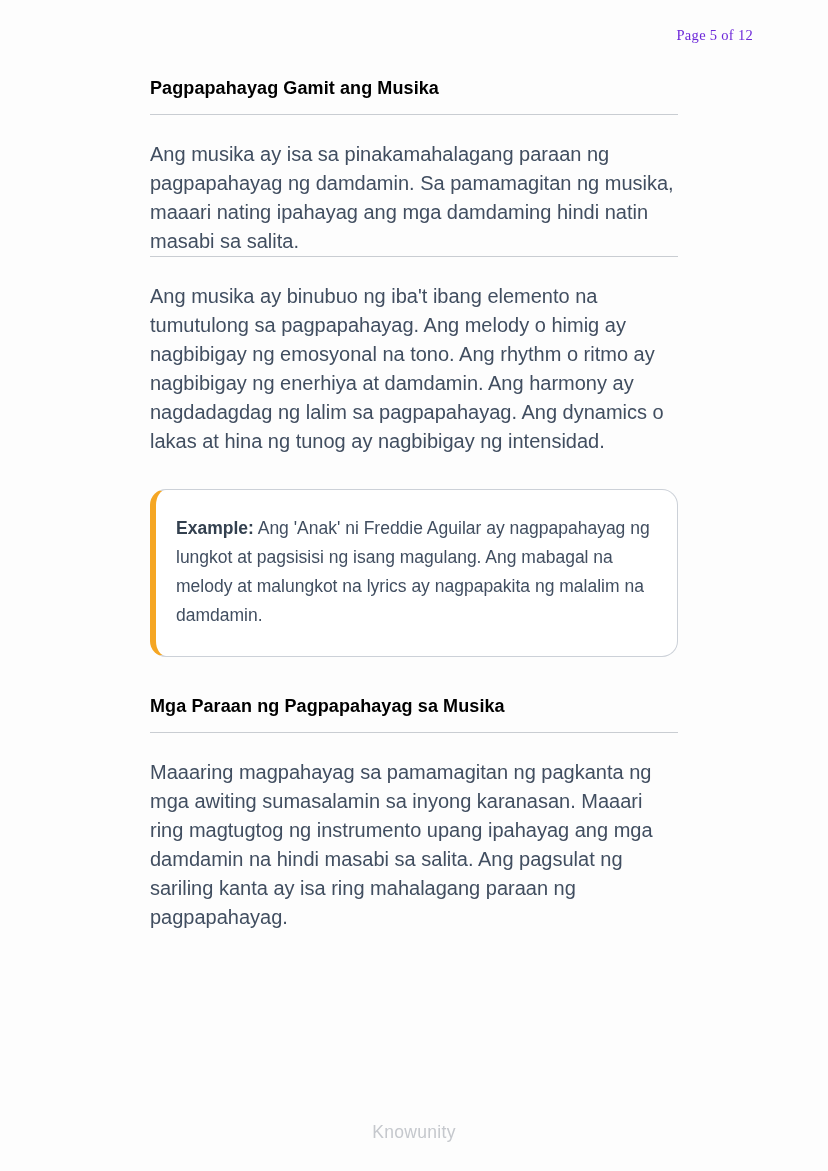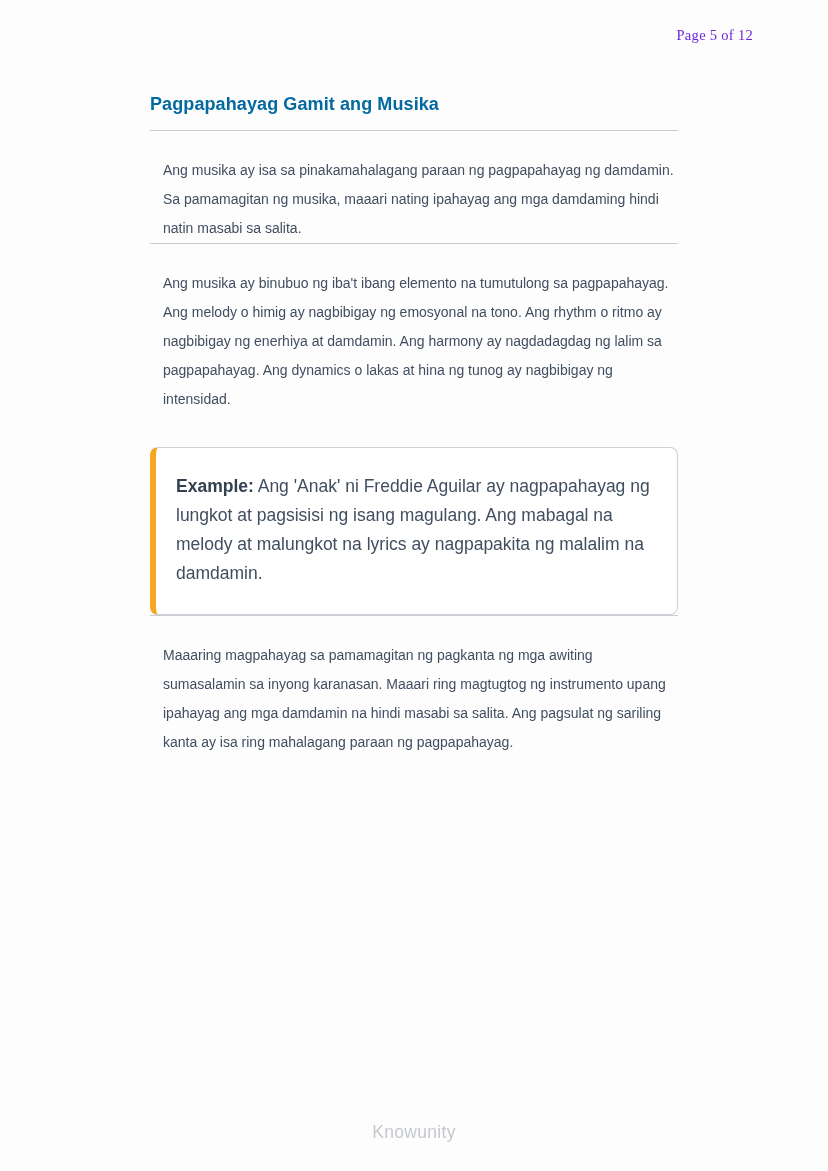--- a/index.html
+++ b/index.html
@@ -25,47 +25,47 @@
     letter-spacing: 0.3px;
   }
   .content {
     position: absolute;
     top: 75px;
     left: 150px;
     width: 528px;
   }
   section { margin: 0; }
   h2 {
-    margin: 17px 0 14px 0;
+    margin: 1px 0 14px 0;
     font-size: 18px;
     line-height: 24px;
     font-weight: 700;
-    color: #0369a1;
+    color: #000000;
     letter-spacing: 0.1px;
   }
   section + section h2 {
     margin-top: 37px;
   }
   hr.heading-rule {
     border: none;
     border-top: 1px solid #c9cdd2;
     margin: 0;
     height: 0;
   }
   p.body-text {
-    margin: 25px 0 0 13px;
-    font-size: 14px;
+    margin: 25px 0 0 0;
+    font-size: 20px;
     line-height: 29px;
     color: #414e60;
   }
   .example-box {
     margin: 33px 0 0 0;
     border: 1px solid #ccd1d8;
     border-left: 6px solid #f5a623;
-    border-radius: 8px;
+    border-radius: 16px;
     padding: 24px 24px 26px 20px;
     background: #ffffff;
     box-sizing: border-box;
   }
   .example-box p {
     margin: 0;
     font-size: 17.5px;
     line-height: 29px;
     color: #414e60;
   }
@@ -101,19 +101,20 @@
     <hr class="heading-rule">
     <p class="body-text">Ang musika ay binubuo ng iba't ibang elemento na tumutulong sa pagpapahayag. Ang melody o himig ay nagbibigay ng emosyonal na tono. Ang rhythm o ritmo ay nagbibigay ng enerhiya at damdamin. Ang harmony ay nagdadagdag ng lalim sa pagpapahayag. Ang dynamics o lakas at hina ng tunog ay nagbibigay ng intensidad.</p>
 
     <div class="example-box">
       <p><strong>Example:</strong> <span>Ang 'Anak' ni Freddie Aguilar ay nagpapahayag ng lungkot at pagsisisi ng isang magulang. Ang mabagal na melody at malungkot na lyrics ay nagpapakita ng malalim na damdamin.</span></p>
     </div>
 
   </section>
 
   <section>
+    <h2>Mga Paraan ng Pagpapahayag sa Musika</h2>
     <hr class="heading-rule">
     <p class="body-text">Maaaring magpahayag sa pamamagitan ng pagkanta ng mga awiting sumasalamin sa inyong karanasan. Maaari ring magtugtog ng instrumento upang ipahayag ang mga damdamin na hindi masabi sa salita. Ang pagsulat ng sariling kanta ay isa ring mahalagang paraan ng pagpapahayag.</p>
   </section>
 
 </main>
 
 <div class="watermark">Knowunity</div>
 
 </body></html>

